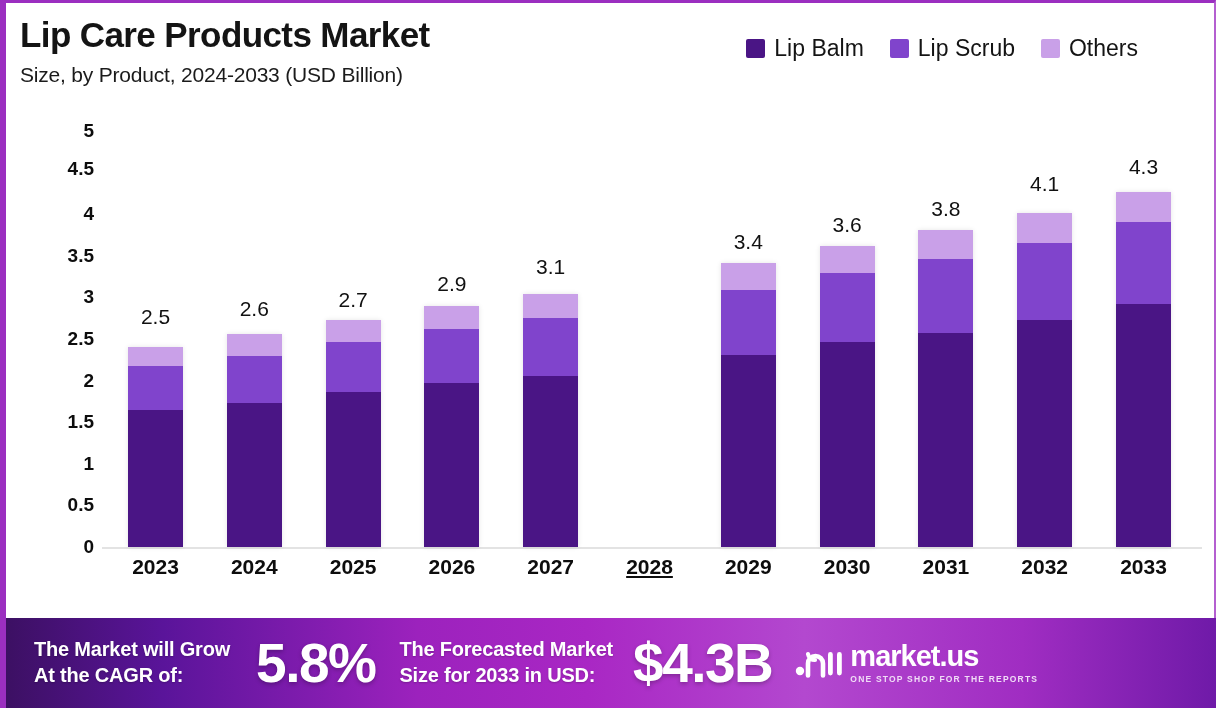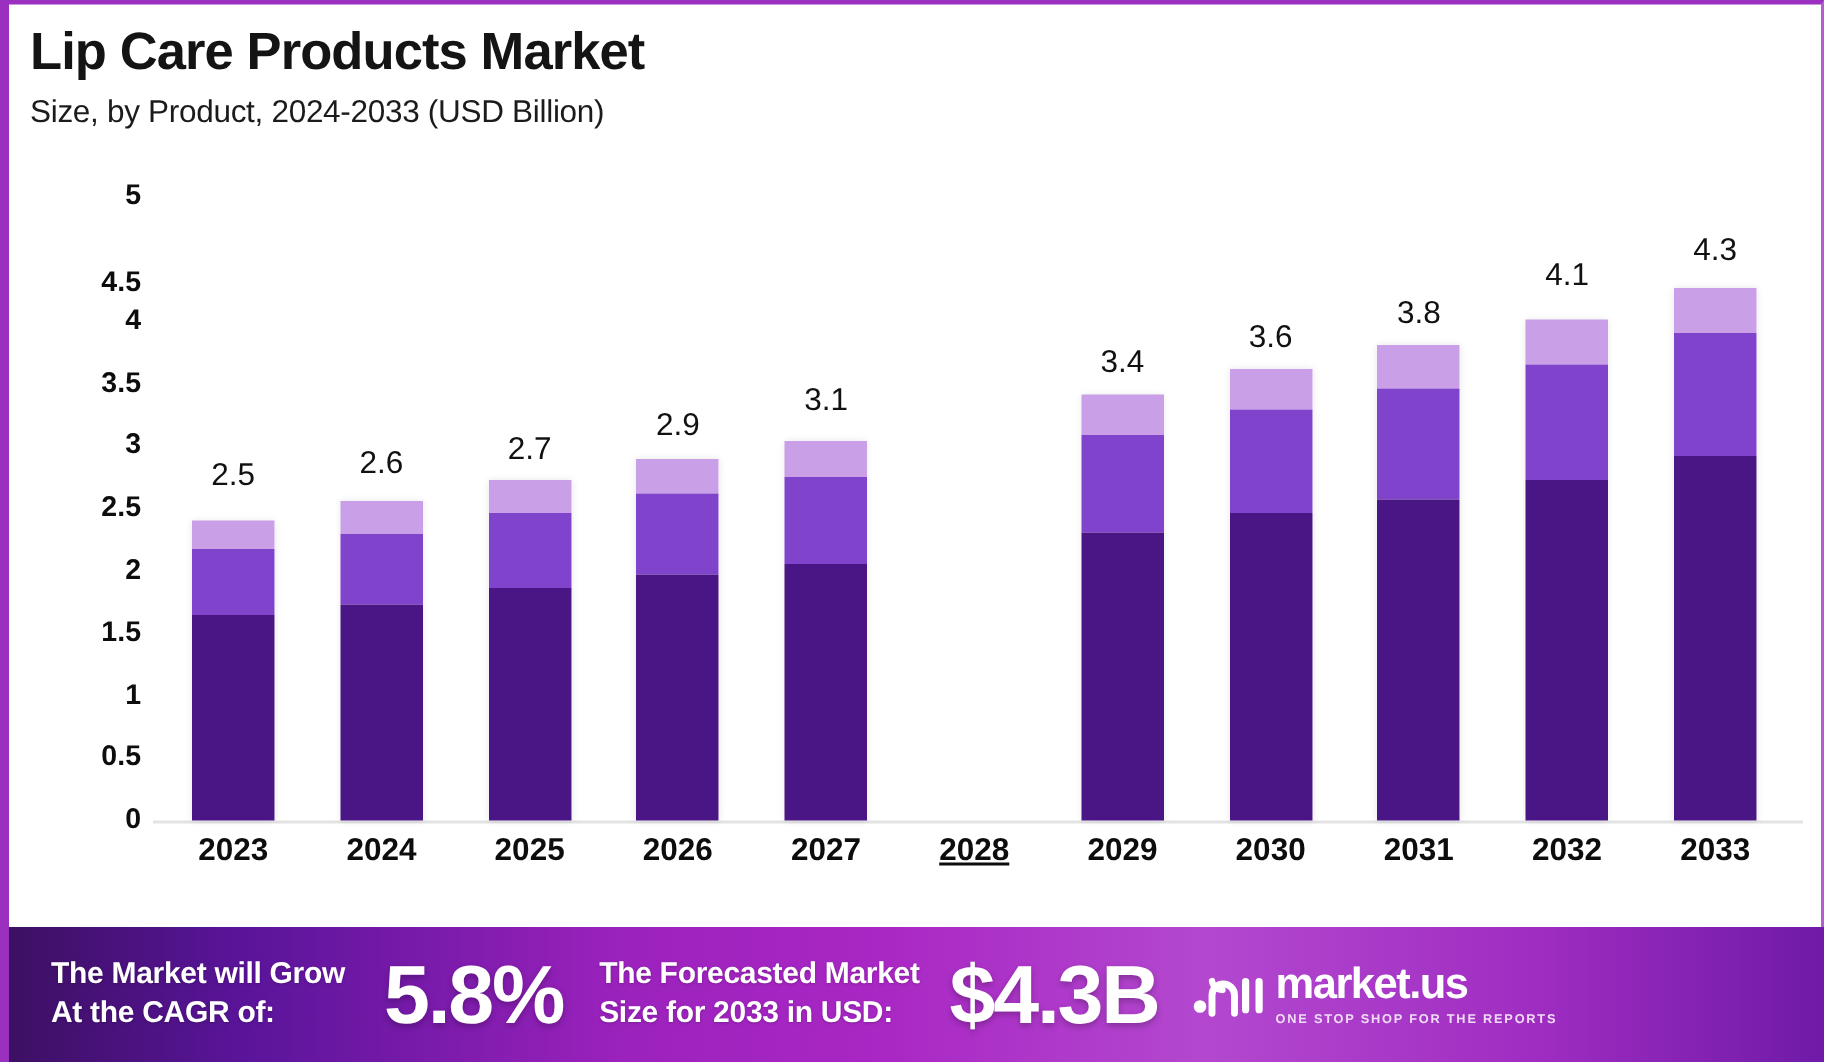--- a/index.html
+++ b/index.html
@@ -107,34 +107,48 @@
 </head>
 <body>
 
 <div id="root">
 
   <div id="header">
     <div id="title-block">
       <div id="chart-title">Lip Care Products Market</div>
       <div id="chart-subtitle">Size, by Product, 2024-2033 (USD Billion)</div>
     </div>
+    <div id="legend">
+        <div class="legend-item">
+          <span class="legend-swatch" style="background: rgb(74, 21, 133);"></span>
+          <span class="legend-label">Lip Balm</span>
+        </div>
+        <div class="legend-item">
+          <span class="legend-swatch" style="background: rgb(128, 68, 204);"></span>
+          <span class="legend-label">Lip Scrub</span>
+        </div>
+        <div class="legend-item">
+          <span class="legend-swatch" style="background: rgb(201, 160, 232);"></span>
+          <span class="legend-label">Others</span>
+        </div>
+      </div>
   </div>
 
   <div id="plot">
     <div id="y-axis">
         <div class="y-tick" style="top: 432px;">0</div>
         <div class="y-tick" style="top: 390.4px;">0.5</div>
         <div class="y-tick" style="top: 348.8px;">1</div>
         <div class="y-tick" style="top: 307.2px;">1.5</div>
         <div class="y-tick" style="top: 265.6px;">2</div>
         <div class="y-tick" style="top: 224px;">2.5</div>
         <div class="y-tick" style="top: 182.4px;">3</div>
         <div class="y-tick" style="top: 140.8px;">3.5</div>
         <div class="y-tick" style="top: 99.2px;">4</div>
-        <div class="y-tick" style="top: 74px;">4.5</div>
+        <div class="y-tick" style="top: 54px;">4.5</div>
         <div class="y-tick" style="top: 16px;">5</div>
       </div>
     <div id="baseline"></div>
     <div id="bars">
         <div class="bar-group" style="left: 122px; width: 55px; height: 432px;">
           <div class="bar-stack">
             <div class="seg seg-others" style="height: 19.968px;"></div>
             <div class="seg seg-scrub" style="height: 43.264px;"></div>
             <div class="seg seg-balm" style="height: 137.28px;"></div>
           </div>

